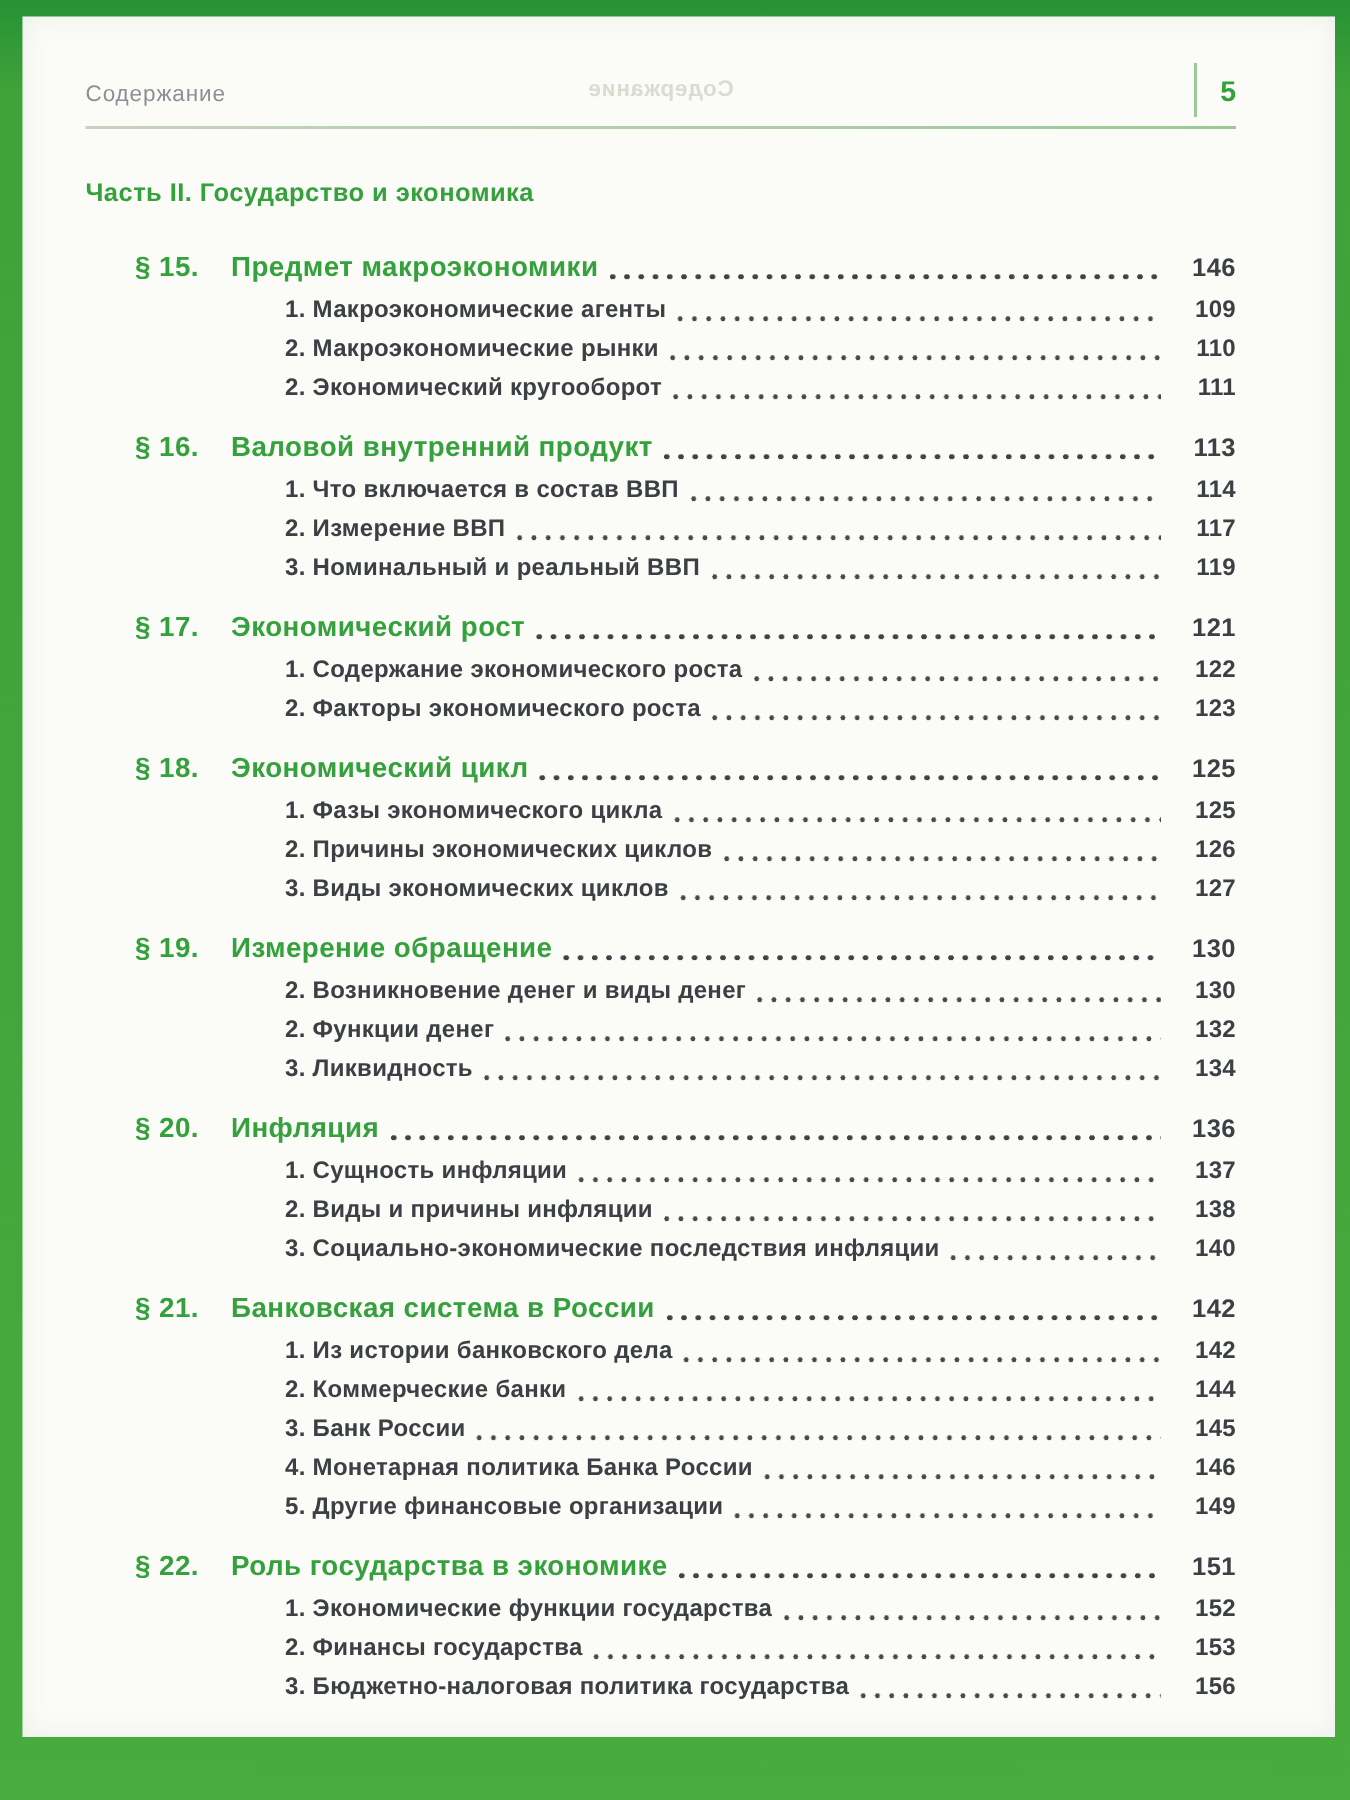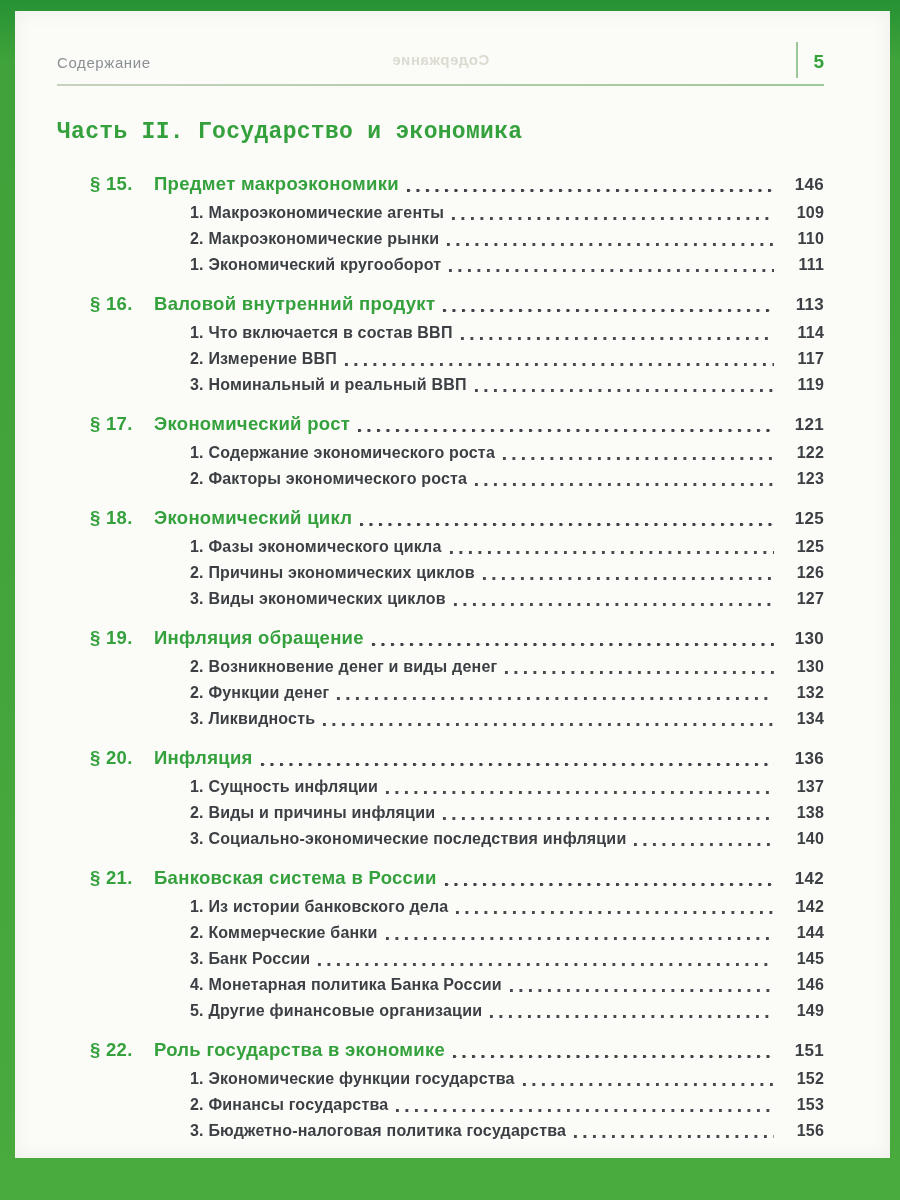--- a/index.html
+++ b/index.html
@@ -43,21 +43,21 @@
   .page-number{
     font-size:19px;font-weight:700;color:var(--accent-green);
   }
   .header-rule{
     height:2px;margin-top:11px;
     background:linear-gradient(90deg,#c7d2c0 0%,var(--rule-green) 60%,#9ec897 100%);
   }
   
   .part-title{
     margin:33px 0 25px 0;
-    font-size:23px;font-weight:700;color:var(--accent-green);letter-spacing:0.3px;font-family:Liberation Mono, monospace;
+    font-size:17px;font-weight:700;color:var(--accent-green);letter-spacing:0.3px;
   }
   
   .section{margin-bottom:12px;}
   .row{
     display:flex;align-items:baseline;white-space:nowrap;
     font-size:16px;line-height:26px;font-weight:600;color:var(--text-dark);
     letter-spacing:0.2px;
     justify-content:space-between;
   }
   .head-row{
@@ -110,21 +110,21 @@
             <span class="txt sub-title">1. Макроэкономические агенты</span>
             <span class="leader"></span>
             <span class="pg">109</span>
           </div>
           <div class="row sub-row">
             <span class="txt sub-title">2. Макроэкономические рынки</span>
             <span class="leader"></span>
             <span class="pg">110</span>
           </div>
           <div class="row sub-row">
-            <span class="txt sub-title">1. Экономический кругооборот</span>
+            <span class="txt sub-title">2. Экономический кругооборот</span>
             <span class="leader"></span>
             <span class="pg">111</span>
           </div>
         </div>
         <div class="section">
           <div class="row head-row">
             <span class="sec-label">§ 16.</span>
             <span class="txt sec-title">Валовой внутренний продукт</span>
             <span class="leader"></span>
             <span class="pg">113</span>
@@ -182,21 +182,21 @@
           </div>
           <div class="row sub-row">
             <span class="txt sub-title">3. Виды экономических циклов</span>
             <span class="leader"></span>
             <span class="pg">127</span>
           </div>
         </div>
         <div class="section">
           <div class="row head-row">
             <span class="sec-label">§ 19.</span>
-            <span class="txt sec-title">Инфляция обращение</span>
+            <span class="txt sec-title">Измерение обращение</span>
             <span class="leader"></span>
             <span class="pg">130</span>
           </div>
           <div class="row sub-row">
             <span class="txt sub-title">2. Возникновение денег и виды денег</span>
             <span class="leader"></span>
             <span class="pg">130</span>
           </div>
           <div class="row sub-row">
             <span class="txt sub-title">2. Функции денег</span>

